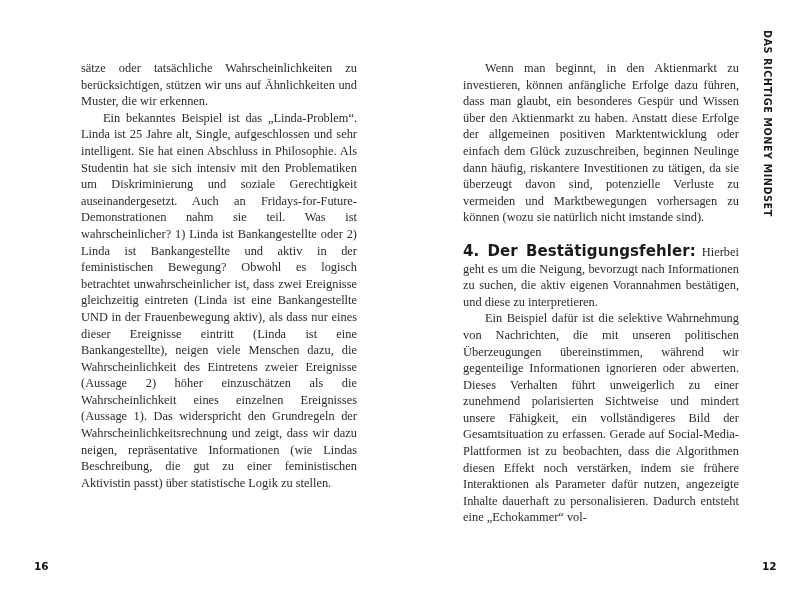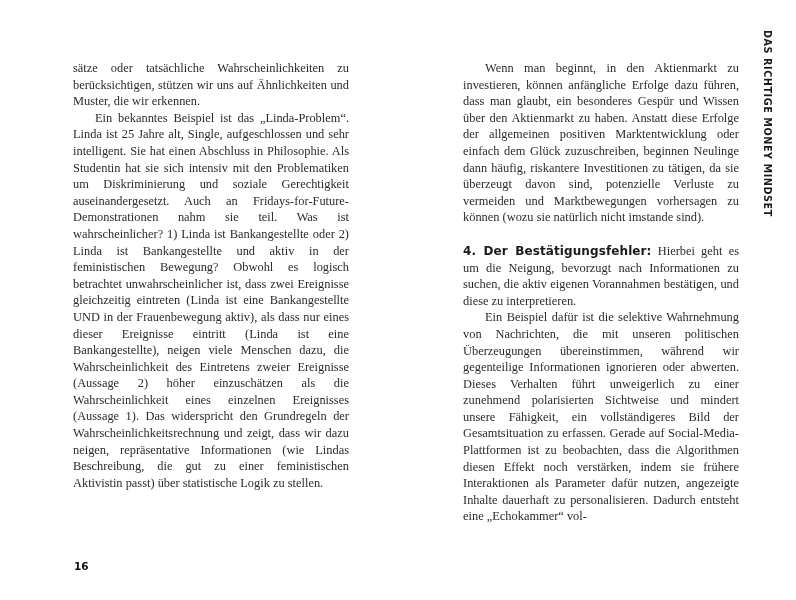--- a/index.html
+++ b/index.html
@@ -18,21 +18,21 @@
     position: absolute;
     left: 0; top: 0;
     width: 796px; height: 600px;
     background: #ffffff;
   }
   .page {
     position: absolute;
     top: 0;
     height: 600px;
   }
-  .page-left { left: 0; width: 398px; }
+  .page-left { left: 8px; width: 398px; }
   .page-right { left: 398px; width: 398px; }
 
   .text-col {
     position: absolute;
     top: 60px;
     width: 276px;
     font-family: "Liberation Serif", serif;
     font-size: 12.4px;
     line-height: 16.6px;
     color: #2b2b2b;
@@ -45,33 +45,32 @@
   .text-col p {
     margin: 0;
     text-indent: 22px;
   }
   .text-col p.noindent { text-indent: 0; }
   .text-col p.gap-before { margin-top: 17px; }
 
   .heading-inline {
     font-family: "DejaVu Sans", sans-serif;
     font-weight: bold;
-    font-size: 12px;
+    font-size: 15px;
     color: #1a1a1a;
     letter-spacing: 0.1px;
   }
 
   .folio {
     position: absolute;
     top: 560px;
     font-family: "DejaVu Sans", sans-serif;
     font-weight: bold;
     font-size: 10.5px;
     color: #111111;
-    margin-left: 48px;
   }
   .folio-left { left: 26px; }
   .folio-right { left: 364px; }
 
   .running-head {
     position: absolute;
     left: 364px;
     top: 30px;
     writing-mode: vertical-rl;
     font-family: "DejaVu Sans", sans-serif;

